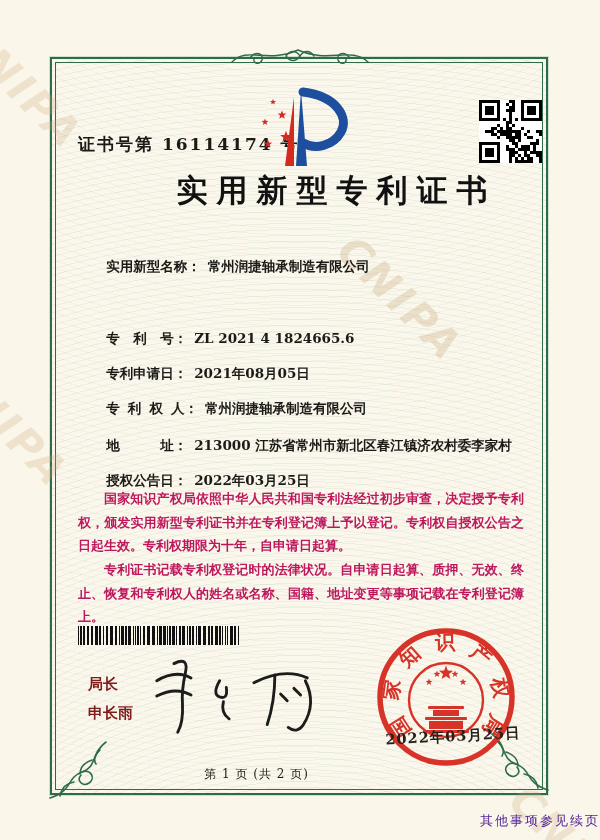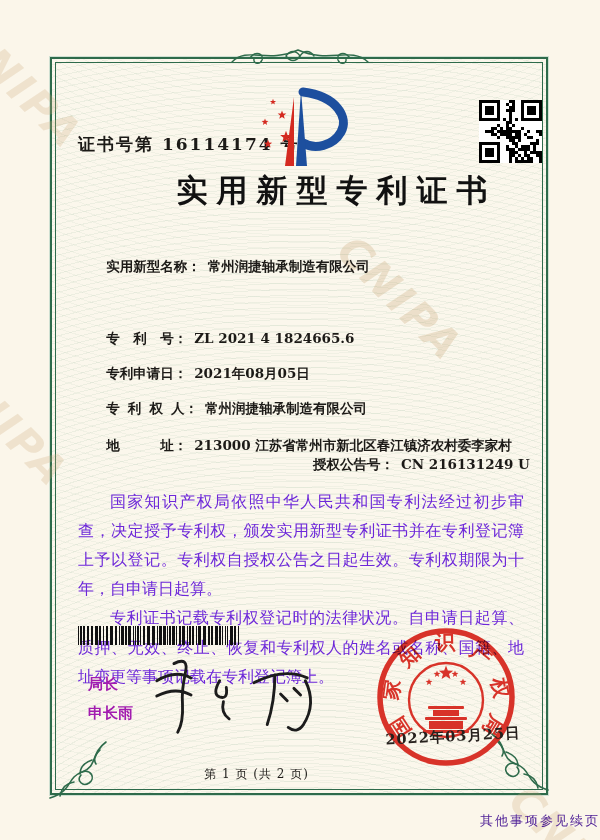--- a/index.html
+++ b/index.html
@@ -41,27 +41,27 @@
   .title{
     position:absolute;left:50px;top:170px;width:573px;text-align:center;
     font-size:31px;font-weight:700;letter-spacing:9px;color:#111;
   }
   .row{position:absolute;left:78px;font-size:13.5px;font-weight:700;white-space:pre;}
   .row .lbl{display:inline-block;font-family:Liberation Mono, monospace;}
   .row .val{margin-left:7px;}
   .row2cell .cell2{position:absolute;left:235px;top:0;white-space:pre;}
   .paras{
     position:absolute;left:78px;top:487px;width:446px;
-    font-size:16px;line-height:1.82;text-align:justify;font-weight:400;
-    color:#6d28d9;
+    font-size:13px;line-height:1.82;text-align:justify;font-weight:700;
+    color:#be185d;
   }
   .paras p{margin:0;text-indent:2em;}
   .barcode{position:absolute;left:78px;top:626px;width:166px;height:19px;}
   .director{position:absolute;left:88px;top:670px;font-family:"DejaVu Sans","Liberation Sans",sans-serif;
-    font-size:15px;font-weight:700;line-height:1.9;color:#a21caf;}
+    font-size:15px;font-weight:700;line-height:1.9;color:#7f1d1d;}
   .signature{position:absolute;left:132px;top:650px;width:200px;height:92px;}
   .seal{position:absolute;left:371px;top:622px;width:150px;height:150px;mix-blend-mode:multiply;opacity:0.95;}
   .seal-date{
     position:absolute;left:368px;top:727px;width:170px;text-align:center;
     font-size:14.5px;font-weight:700;color:#26211d;letter-spacing:1px;
     transform:rotate(-3deg);
   }
   .page-info{position:absolute;left:50px;top:766px;width:413px;text-align:center;font-size:12px;letter-spacing:1px;font-weight:500;}
   .footer-note{position:absolute;left:0;top:812px;width:600px;text-align:right;font-size:13px;letter-spacing:2px;font-weight:500;color:#4c1d95;}
   .ornament-top{position:absolute;left:228px;top:42px;width:144px;height:26px;}
@@ -348,21 +348,21 @@
     <div class="row" style="top:349px;text-align:right;">
       <span class="lbl">专利申请日：</span><span class="val">2021年08月05日</span>
     </div>
     <div class="row" style="top:384px;">
       <span class="lbl">专 利 权 人：</span><span class="val">常州润捷轴承制造有限公司</span>
     </div>
     <div class="row" style="top:421px;text-align:right;">
       <span class="lbl">地　　　址：</span><span class="val">213000 江苏省常州市新北区春江镇济农村委李家村</span>
     </div>
     <div class="row row2cell" style="top:456px;">
-      <span class="cell2"><span class="lbl">授权公告号：</span><span class="val">CN 216131249 U</span></span>
+      <span><span class="lbl">授权公告日：</span><span class="val">2022年03月25日</span></span>
     </div>
 
     <div class="paras">
       <p>国家知识产权局依照中华人民共和国专利法经过初步审查，决定授予专利权，颁发实用新型专利证书并在专利登记簿上予以登记。专利权自授权公告之日起生效。专利权期限为十年，自申请日起算。</p>
       <p>专利证书记载专利权登记时的法律状况。自申请日起算、质押、无效、终止、恢复和专利权人的姓名或名称、国籍、地址变更等事项记载在专利登记簿上。</p>
     </div>
 
     <div class="barcode" id="barcode"><svg width="166" height="19" viewBox="0 0 166 19" xmlns="http://www.w3.org/2000/svg">
           <rect x="0" y="0" width="1" height="19" fill="#111"></rect>
           <rect x="2" y="0" width="2" height="19" fill="#111"></rect>

